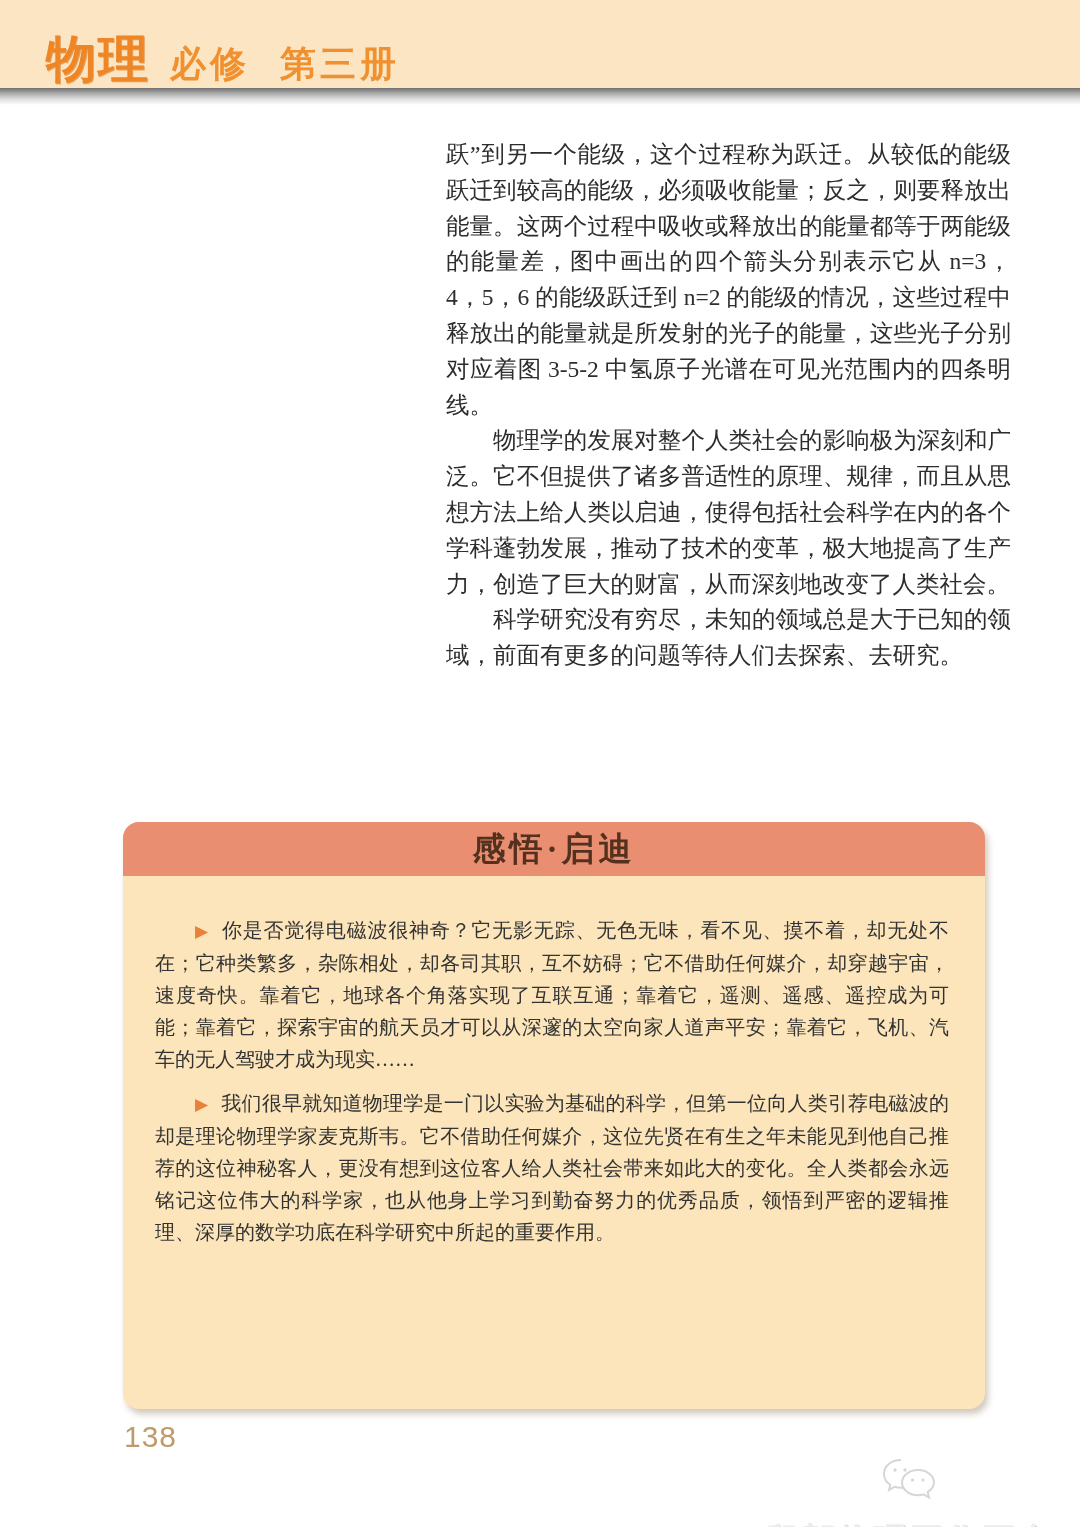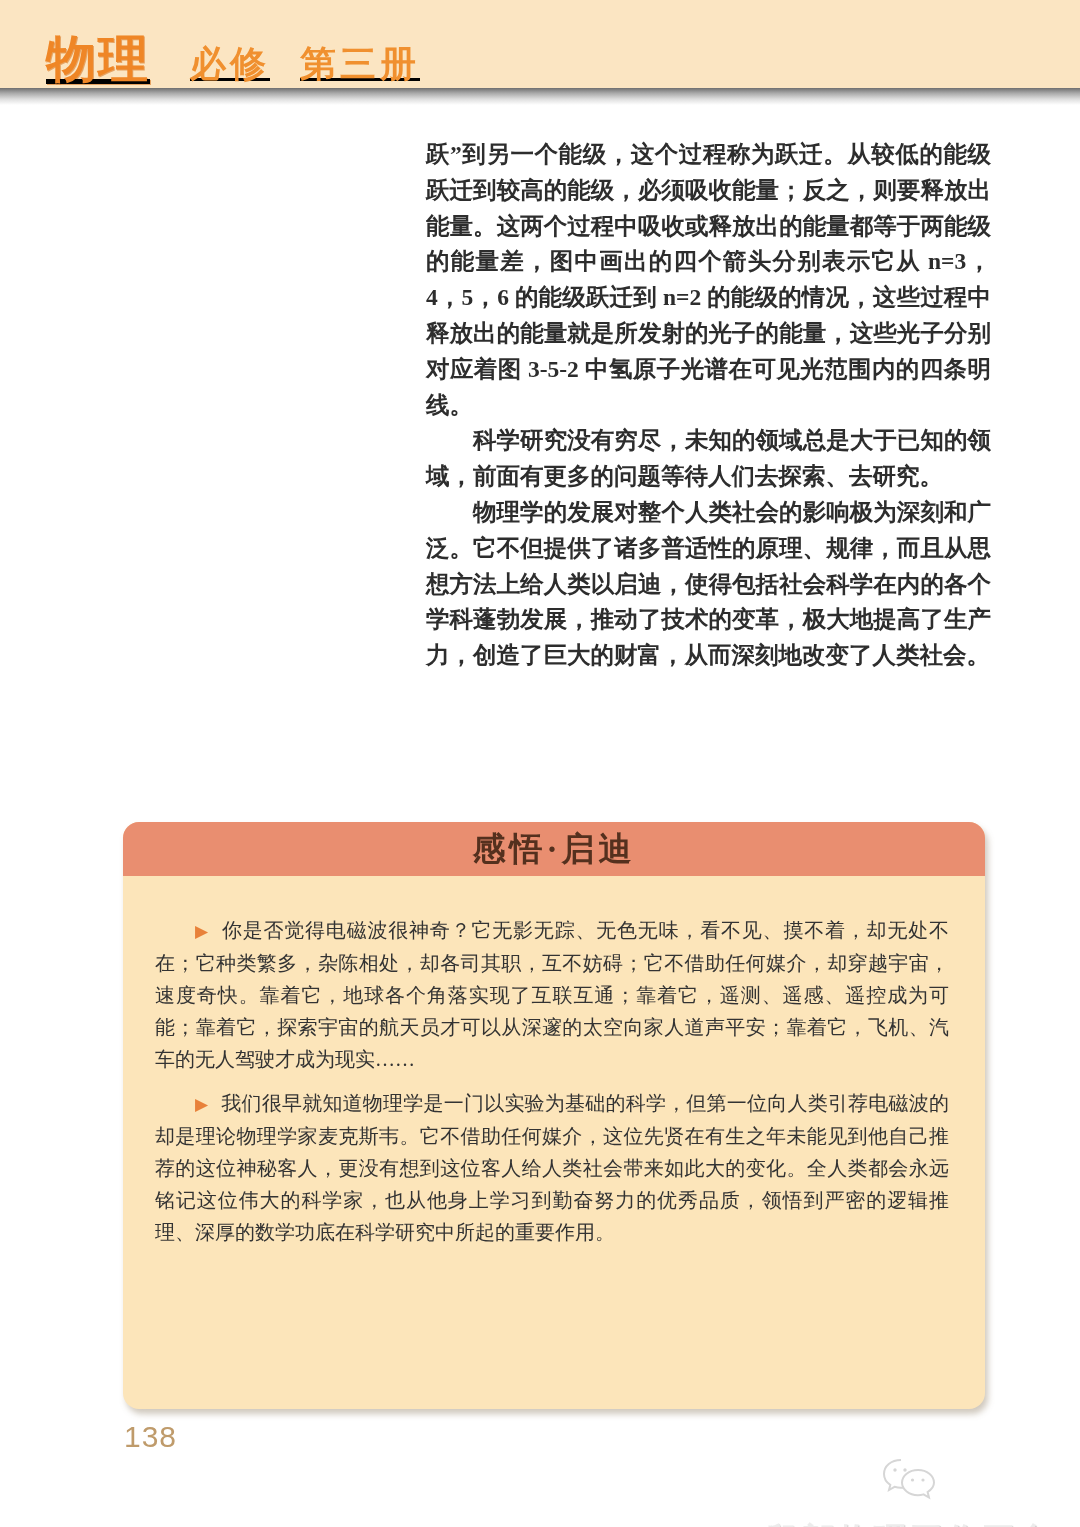--- a/index.html
+++ b/index.html
@@ -11,36 +11,36 @@
   
   .topbar{
     position:absolute;top:0;left:0;width:1080px;height:88px;
     background:#fbe5c2;
   }
   .topbar-shadow{
     position:absolute;top:88px;left:0;width:1080px;height:17px;
     background:linear-gradient(to bottom,#6f6f6f 0%,#a9a9a9 30%,#dedede 65%,rgba(255,255,255,0) 100%);
   }
   .brand{
-    position:absolute;left:46px;top:26px;display:flex;align-items:baseline;text-decoration:underline;
+    position:absolute;left:46px;top:26px;display:flex;align-items:baseline;
   }
   .brand-main{
     font-family:"Liberation Sans", sans-serif;font-weight:900;
     font-size:50px;color:#ef8626;letter-spacing:2px;
     text-shadow:1px 1px 0 rgba(214,110,20,.55);
   }
   .brand-sub{
     font-family:"Liberation Serif", serif;font-weight:700;
-    font-size:36px;color:#f0902f;margin-left:40px;letter-spacing:4px;
+    font-size:36px;color:#f0902f;margin-left:20px;letter-spacing:4px;
   }
   .brand-sub + .brand-sub{margin-left:30px;}
 
   
   .content{
-    position:absolute;left:426px;top:137px;width:565px;font-weight:bold;
+    position:absolute;left:446px;top:137px;width:565px;
   }
   .content p{
     margin:0;font-size:23.5px;line-height:35.8px;color:#2d2d2d;
     text-align:justify;text-justify:inter-ideograph;
   }
   .content p.indent{text-indent:2em;}
 
   
   .insight-box{
     position:absolute;left:123px;top:822px;width:862px;height:587px;
@@ -85,22 +85,22 @@
 <div class="topbar"></div>
 <div class="topbar-shadow"></div>
 <div class="brand">
   <span class="brand-main">物理</span>
   <span class="brand-sub">必修</span>
   <span class="brand-sub">第三册</span>
 </div>
 
 <div class="content">
   <p>跃”到另一个能级，这个过程称为跃迁。从较低的能级跃迁到较高的能级，必须吸收能量；反之，则要释放出能量。这两个过程中吸收或释放出的能量都等于两能级的能量差，图中画出的四个箭头分别表示它从 n=3，4，5，6 的能级跃迁到 n=2 的能级的情况，这些过程中释放出的能量就是所发射的光子的能量，这些光子分别对应着图 3-5-2 中氢原子光谱在可见光范围内的四条明线。</p>
+  <p class="indent">物理学的发展对整个人类社会的影响极为深刻和广泛。它不但提供了诸多普适性的原理、规律，而且从思想方法上给人类以启迪，使得包括社会科学在内的各个学科蓬勃发展，推动了技术的变革，极大地提高了生产力，创造了巨大的财富，从而深刻地改变了人类社会。</p>
   <p class="indent">科学研究没有穷尽，未知的领域总是大于已知的领域，前面有更多的问题等待人们去探索、去研究。</p>
-  <p class="indent">物理学的发展对整个人类社会的影响极为深刻和广泛。它不但提供了诸多普适性的原理、规律，而且从思想方法上给人类以启迪，使得包括社会科学在内的各个学科蓬勃发展，推动了技术的变革，极大地提高了生产力，创造了巨大的财富，从而深刻地改变了人类社会。</p>
 </div>
 
 <div class="insight-box">
   <div class="insight-header">
     <span class="insight-title">感悟·启迪</span>
   </div>
   <div class="insight-body">
     <p><span class="tri">▶</span><span>你是否觉得电磁波很神奇？它无影无踪、无色无味，看不见、摸不着，却无处不在；它种类繁多，杂陈相处，却各司其职，互不妨碍；它不借助任何媒介，却穿越宇宙，速度奇快。靠着它，地球各个角落实现了互联互通；靠着它，遥测、遥感、遥控成为可能；靠着它，探索宇宙的航天员才可以从深邃的太空向家人道声平安；靠着它，飞机、汽车的无人驾驶才成为现实……</span></p>
     <p><span class="tri">▶</span><span>我们很早就知道物理学是一门以实验为基础的科学，但第一位向人类引荐电磁波的却是理论物理学家麦克斯韦。它不借助任何媒介，这位先贤在有生之年未能见到他自己推荐的这位神秘客人，更没有想到这位客人给人类社会带来如此大的变化。全人类都会永远铭记这位伟大的科学家，也从他身上学习到勤奋努力的优秀品质，领悟到严密的逻辑推理、深厚的数学功底在科学研究中所起的重要作用。</span></p>
   </div>

